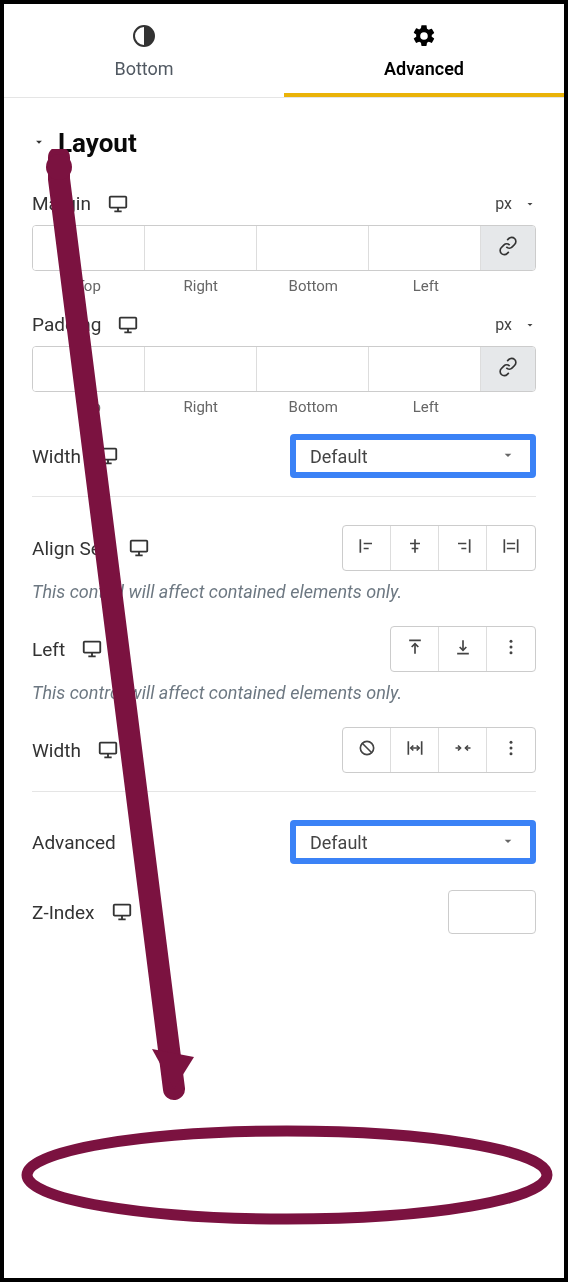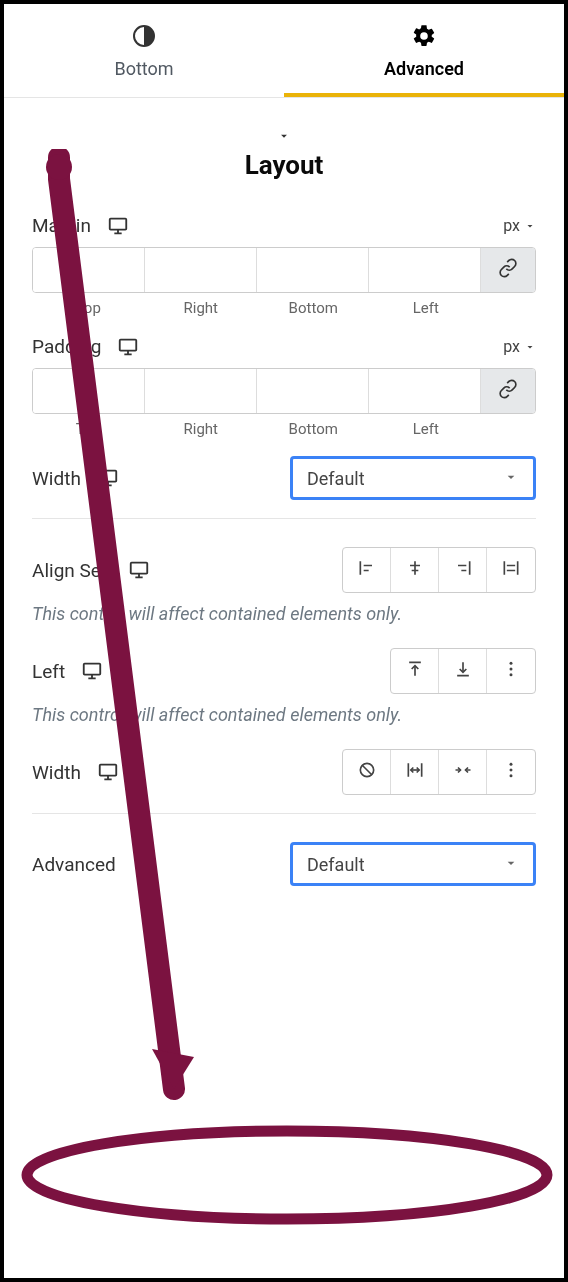--- a/index.html
+++ b/index.html
@@ -35,23 +35,22 @@
     margin-bottom: 8px;
     height: 28px;
     align-items: center;
   }
   .panel {
     padding: 30px 28px 0 28px;
   }
   .section-header {
     display: flex;
     align-items: center;
-    gap: 3px;
+    gap: 12px;
     margin-bottom: 34px;
-    flex-direction: column;
   }
   .section-title {
     font-size: 26px;
     font-weight: 700;
     color: #0a0a0a;
   }
   .chevron {
     color: #333;
   }
   .row {
@@ -68,21 +67,21 @@
     align-items: center;
     gap: 16px;
   }
   .row-label {
     font-size: 19px;
     color: #333;
   }
   .unit-select {
     display: flex;
     align-items: center;
-    gap: 4px;
+    gap: 12px;
     font-size: 16px;
     color: #444;
     cursor: pointer;
   }
   .box-inputs {
     display: flex;
     border: 1px solid #ccc;
     border-radius: 4px;
     overflow: hidden;
   }
@@ -118,21 +117,21 @@
     border-top: 1px solid #e5e5e5;
     margin: 18px 0 28px 0;
   }
   .simple-row {
     display: flex;
     align-items: center;
     justify-content: space-between;
     margin-bottom: 10px;
   }
   .select {
-    border: 3px solid #3b82f6;
+    border: 6px solid #3b82f6;
     border-radius: 4px;
     height: 44px;
     display: flex;
     align-items: center;
     justify-content: space-between;
     padding: 0 14px;
     font-size: 18px;
     color: #444;
     cursor: pointer;
     min-width: 246px;
@@ -461,20 +460,32 @@
       <span class="row-label">Advanced</span>
     </div>
     <div class="select">
       <span>Default</span>
       <span><svg width="16" height="16" viewBox="0 0 24 24" fill="#666">
             <path d="M7 10l5 5 5-5z"></path>
           </svg></span>
     </div>
   </div>
 
+  <div class="simple-row" style="margin-top:26px;">
+    <div class="row-label-wrap">
+      <span class="row-label">Z-Index</span>
+      <span class="device-icon">
+        <svg width="22" height="22" viewBox="0 0 24 24" fill="none" stroke="#333" stroke-width="2">
+            <rect x="3" y="4" width="18" height="12" rx="1"></rect>
+            <path d="M8 20h8M12 16v4"></path>
+          </svg>
+      </span>
+    </div>
+    <input class="input-small" value="" style="">
+  </div>
 
 
 </div>
 
 <svg class="annot-arrow" viewBox="0 0 200 975">
   <path d="M25 10 C 25 10, 25 0, 25 30 L 140 940" stroke="#7b1240" stroke-width="22" fill="none" stroke-linecap="round"></path>
   <path d="M140 940 L 118 900 L 160 908 Z" fill="#7b1240"></path>
   <circle cx="25" cy="18" r="13" fill="#7b1240"></circle>
 </svg>
 <svg class="annot-ellipse" viewBox="0 0 538 102">

